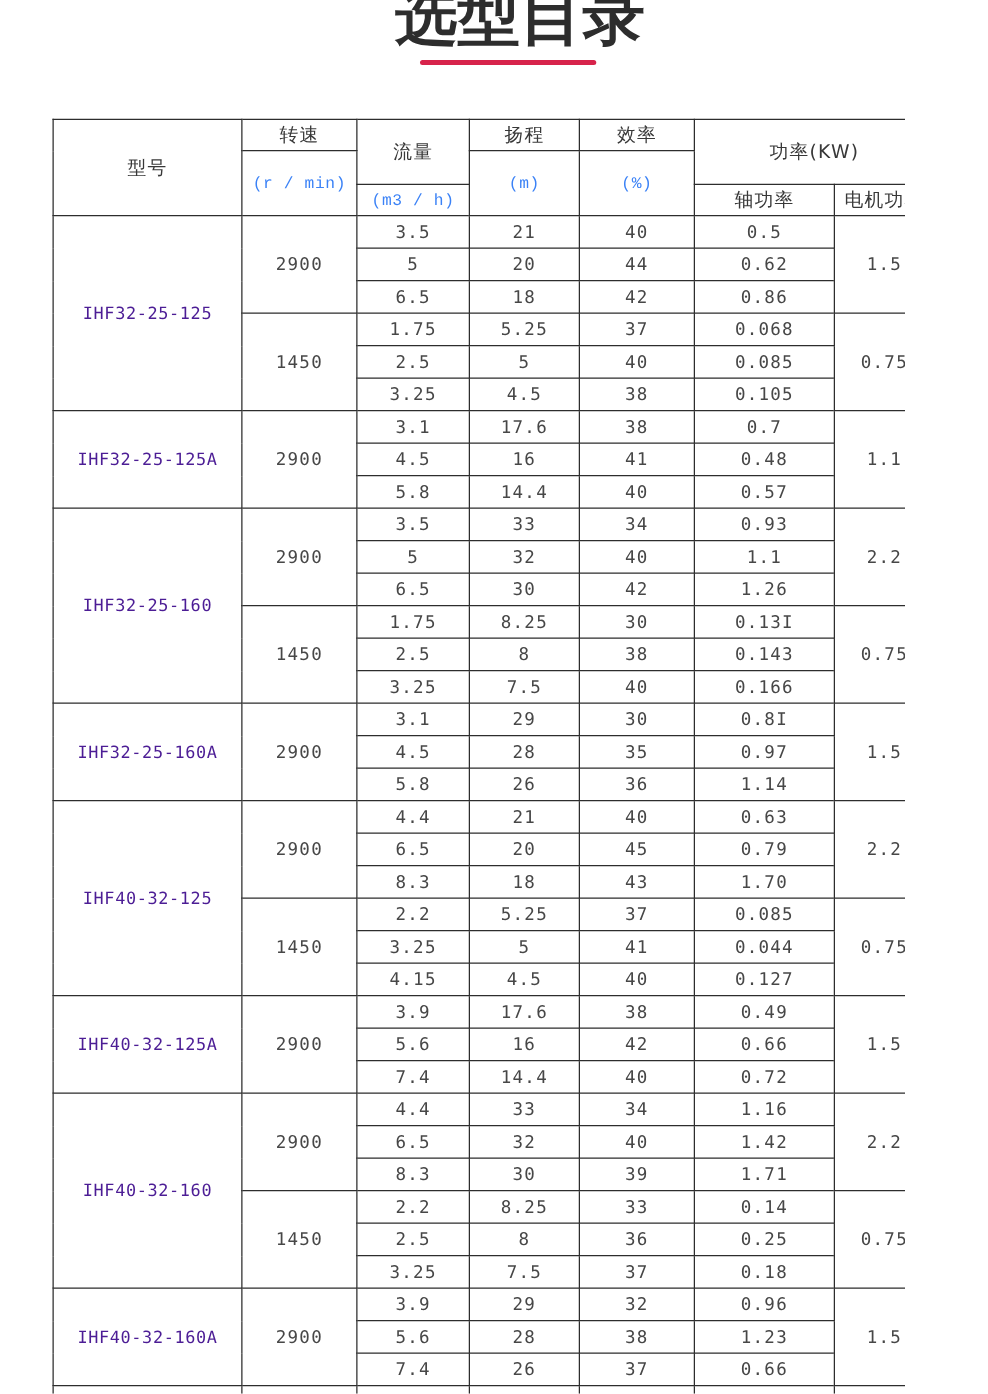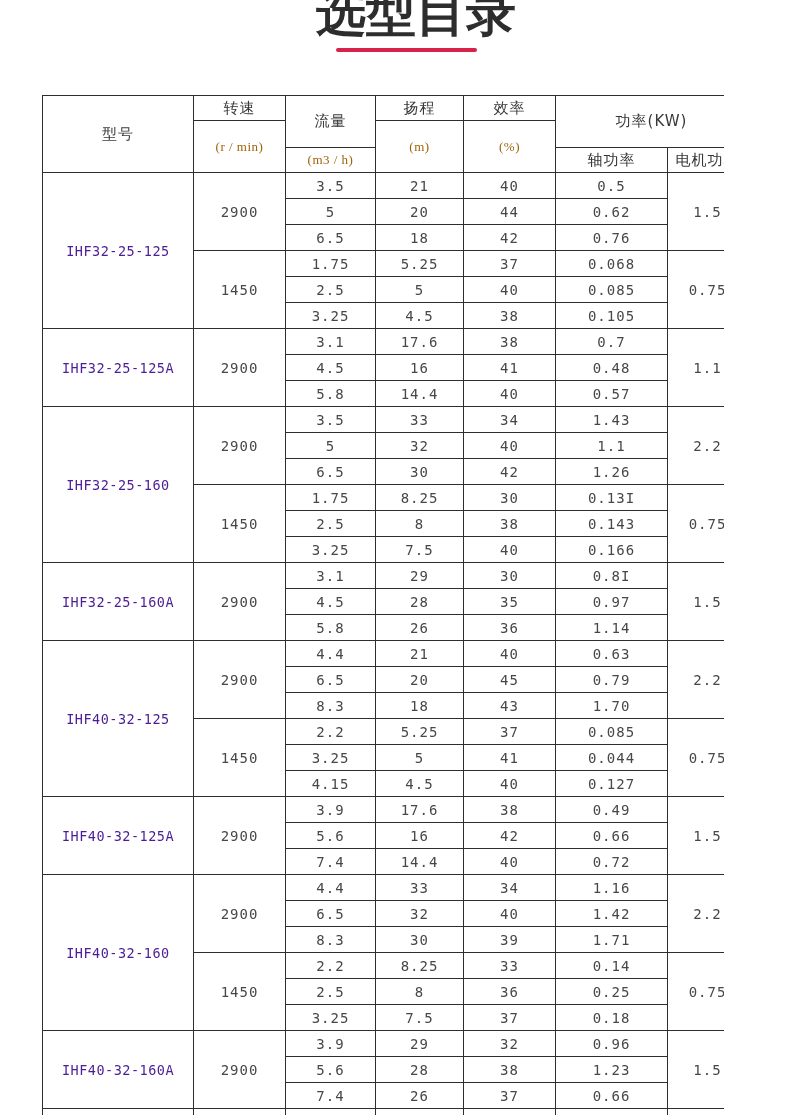--- a/index.html
+++ b/index.html
@@ -71,23 +71,23 @@
     color: #383838;
     letter-spacing: 1px;
   }
   .num {
     font-family: "DejaVu Sans Mono", monospace;
     font-size: 14px;
     color: #474747;
     letter-spacing: 1px;
   }
   .unit {
-    font-family: Liberation Serif, serif;
+    font-family: Liberation Mono, monospace;
     font-size: 13px;
-    color: #a16207;
+    color: #3b82f6;
     letter-spacing: 0.5px;
   }
   .model {
     font-family: "DejaVu Sans Mono", monospace;
     font-size: 13.5px;
     color: #4c1d95;
     letter-spacing: 0.5px;
   }
 </style>
 </head>
@@ -141,21 +141,21 @@
         <tr>
           <td class="num">5</td>
           <td class="num">20</td>
           <td class="num">44</td>
           <td class="num">0.62</td>
         </tr>
         <tr>
           <td class="num">6.5</td>
           <td class="num">18</td>
           <td class="num">42</td>
-          <td class="num">0.76</td>
+          <td class="num">0.86</td>
         </tr>
         <tr>
           <td class="num" rowspan="3">1450</td>
           <td class="num">1.75</td>
           <td class="num">5.25</td>
           <td class="num">37</td>
           <td class="num">0.068</td>
           <td class="num" rowspan="3">0.75</td>
         </tr>
         <tr>
@@ -190,21 +190,21 @@
           <td class="num">14.4</td>
           <td class="num">40</td>
           <td class="num">0.57</td>
         </tr>
         <tr>
           <td class="model" rowspan="6">IHF32-25-160</td>
           <td class="num" rowspan="3">2900</td>
           <td class="num">3.5</td>
           <td class="num">33</td>
           <td class="num">34</td>
-          <td class="num">1.43</td>
+          <td class="num">0.93</td>
           <td class="num" rowspan="3">2.2</td>
         </tr>
         <tr>
           <td class="num">5</td>
           <td class="num">32</td>
           <td class="num">40</td>
           <td class="num">1.1</td>
         </tr>
         <tr>
           <td class="num">6.5</td>

